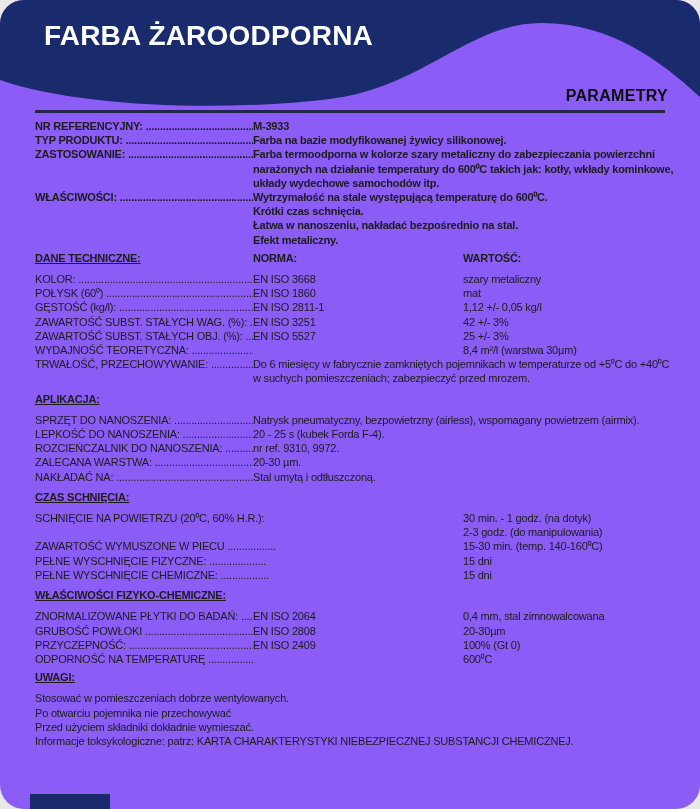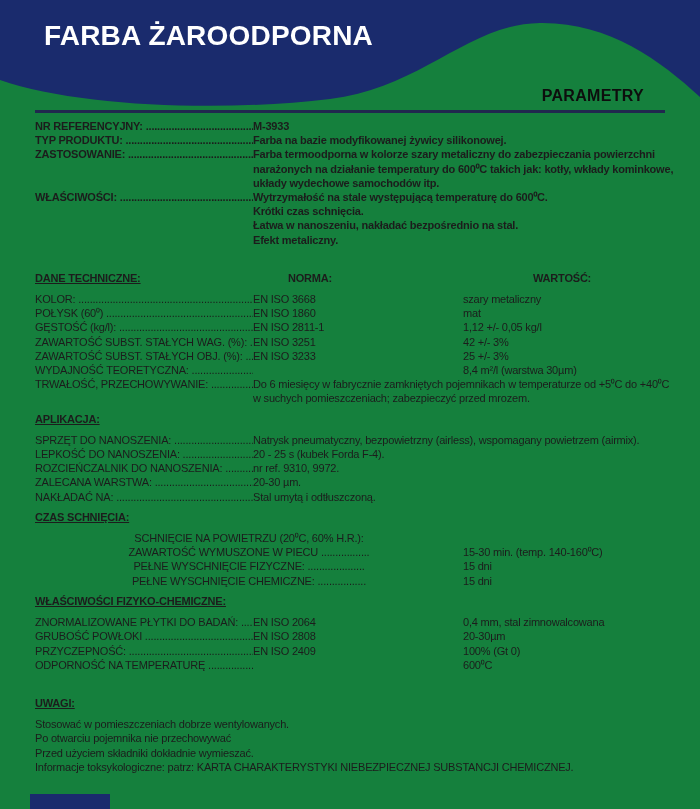--- a/index.html
+++ b/index.html
@@ -1,40 +1,40 @@
 <!DOCTYPE html>
 <html style="--navy: #1a2b6d; --rule: #20284e; --text: #1c1c1c;"><head>
 <meta charset="utf-8">
 <style>
   html,body{margin:0;padding:0;background:#e8e8e8;}
   .page{
-    position:relative;width:700px;height:809px;background:#15803d;
+    position:relative;width:700px;height:809px;background:#8b5cf6;
     font-family:"Liberation Sans",sans-serif;font-size:11px;color:#1c1c1c;
-    letter-spacing:-0.2px;overflow:hidden;margin:0 auto;
+    letter-spacing:-0.2px;overflow:hidden;margin:0 auto;border-radius:24px;
   }
   .hdr-svg{position:absolute;top:0;left:0;display:block;}
   .hdr-title{
     position:absolute;top:20px;left:44px;font-size:28px;font-weight:bold;
     color:#ffffff;letter-spacing:0.2px;white-space:nowrap;
   }
   .parametry{
-    position:absolute;top:87px;right:56px;font-size:16px;font-weight:bold;
+    position:absolute;top:87px;right:32px;font-size:16px;font-weight:bold;
     color:#0d0d0d;letter-spacing:0.3px;
   }
   .rule{position:absolute;top:110px;left:35px;width:630px;height:3px;background:var(--rule,#20284e);}
   .content{position:absolute;top:119px;left:35px;width:640px;line-height:14.2px;}
   .row{display:flex;align-items:flex-start;}
   .row > span{white-space:pre;}
   .lbl{flex:0 0 218px;overflow:hidden;white-space:nowrap;}
   .norma{flex:0 0 210px;overflow:hidden;white-space:nowrap;}
-  .czas-lbl{flex:0 0 428px;overflow:hidden;white-space:nowrap;text-align:center;}
+  .czas-lbl{flex:0 0 428px;overflow:hidden;white-space:nowrap;}
   .wide{white-space:pre;}
   .b{font-weight:bold;}
   .sec{font-weight:bold;text-decoration:underline;}
-  .mt6{margin-top:6px;} .mt7{margin-top:7px;} .mt8{margin-top:24px;gap:35px;}
+  .mt6{margin-top:6px;} .mt7{margin-top:7px;} .mt8{margin-top:4px;}
   .bottom-mark{position:absolute;left:30px;bottom:0;width:80px;height:15px;background:var(--navy,#1a2b6d);}
 </style>
 </head>
 <body>
 
 <div class="page">
 
   <svg class="hdr-svg" width="700" height="110" viewBox="0 0 700 110" aria-hidden="true">
     <path d="M0,0 L700,0 L700,97 C660,60 608,22 540,23 C468,24 422,88 330,99 C222,112 78,107 0,80 Z" style="fill:var(--navy,#1a2b6d)"></path>
   </svg>
@@ -88,21 +88,21 @@
         <span class="norma">EN ISO 2811-1</span>
         <span>1,12 +/- 0,05 kg/l</span>
       </div>
       <div class="row">
         <span class="lbl">ZAWARTOŚĆ SUBST. STAŁYCH WAG. (%): ..................</span>
         <span class="norma">EN ISO 3251</span>
         <span>42 +/- 3%</span>
       </div>
       <div class="row">
         <span class="lbl">ZAWARTOŚĆ SUBST. STAŁYCH OBJ. (%): ...................</span>
-        <span class="norma">EN ISO 3233</span>
+        <span class="norma">EN ISO 5527</span>
         <span>25 +/- 3%</span>
       </div>
       <div class="row">
         <span class="lbl">WYDAJNOŚĆ TEORETYCZNA: ...........................</span>
         <span class="norma"></span>
         <span>8,4 m²/l (warstwa 30µm)</span>
       </div>
       <div class="row">
         <span class="lbl">TRWAŁOŚĆ, PRZECHOWYWANIE: ....................</span>
         <span class="wide">Do 6 miesięcy w fabrycznie zamkniętych pojemnikach w temperaturze od +5⁰C do +40⁰C
@@ -135,20 +135,22 @@
         <span>Stal umytą i odtłuszczoną.</span>
       </div>
     </div>
 
     <div class="row mt6">
       <span class="sec">CZAS SCHNIĘCIA:</span>
     </div>
     <div class="mt7">
       <div class="row">
         <span class="czas-lbl">SCHNIĘCIE NA POWIETRZU (20⁰C, 60% H.R.):</span>
+        <span>30 min. - 1 godz. (na dotyk)
+2-3 godz. (do manipulowania)</span>
       </div>
       <div class="row">
         <span class="czas-lbl">ZAWARTOŚĆ WYMUSZONE W PIECU .................</span>
         <span>15-30 min. (temp. 140-160⁰C)</span>
       </div>
       <div class="row">
         <span class="czas-lbl">PEŁNE WYSCHNIĘCIE FIZYCZNE: ....................</span>
         <span>15 dni</span>
       </div>
       <div class="row">

